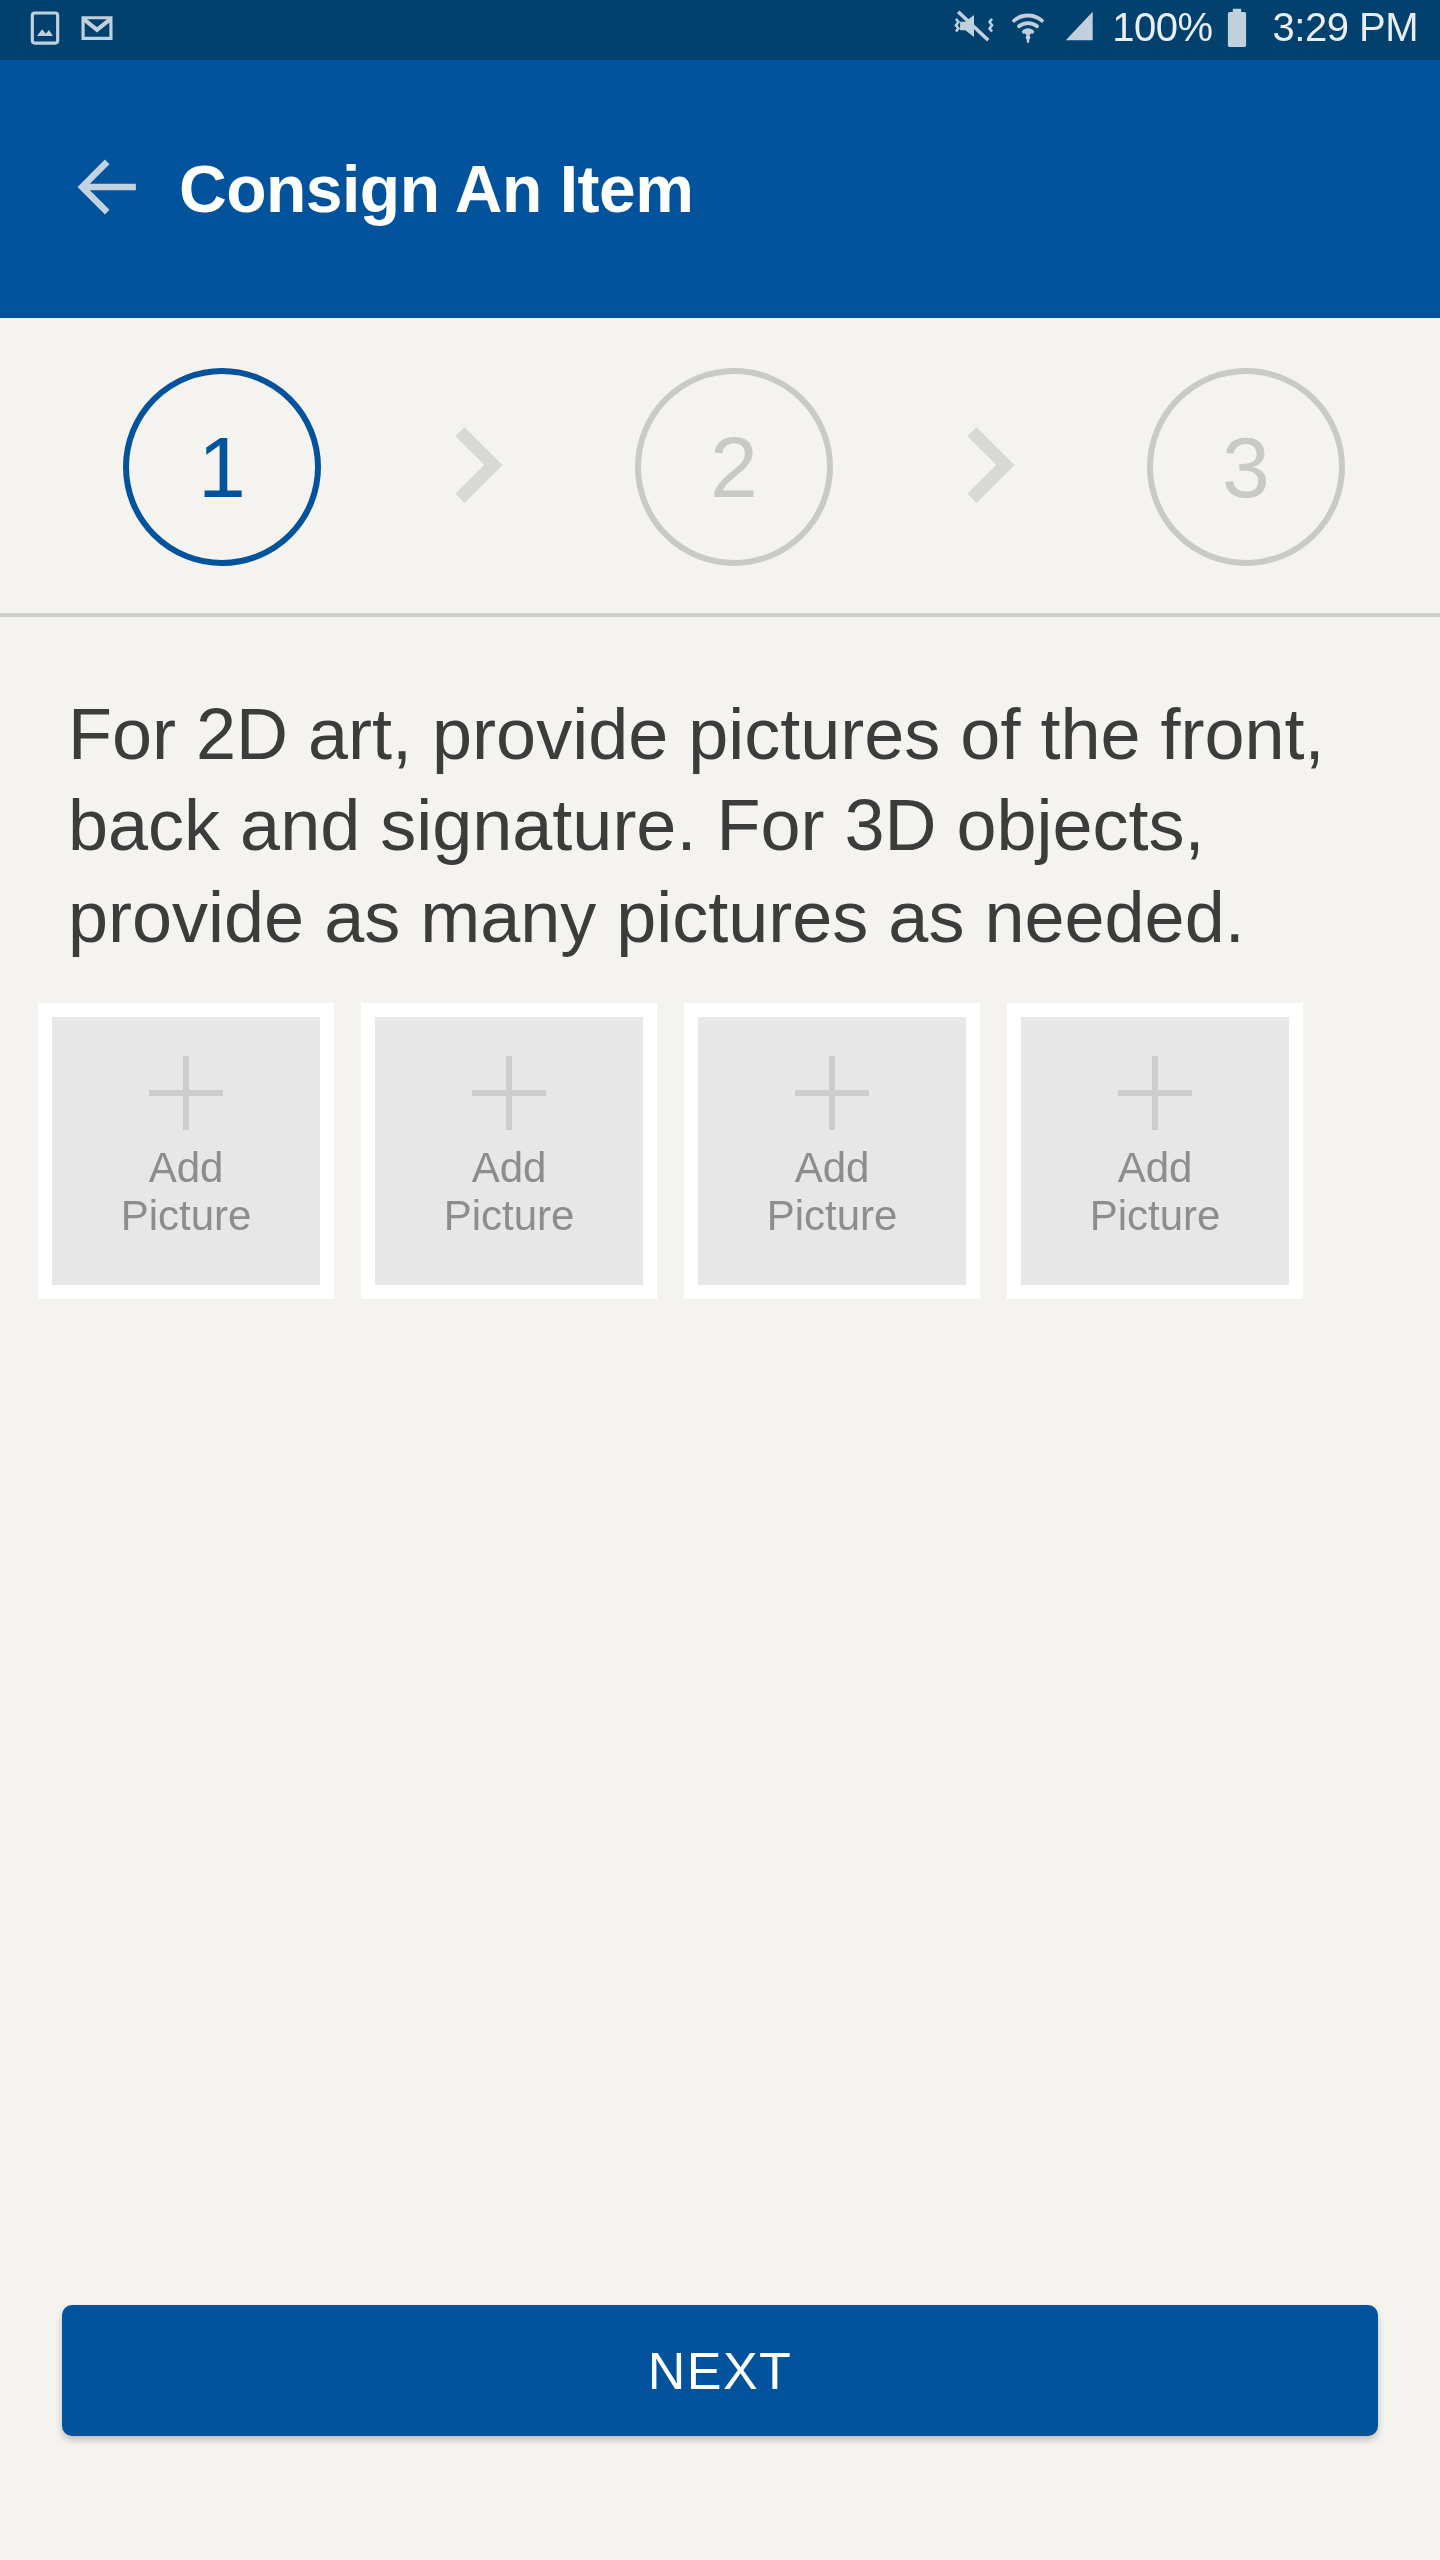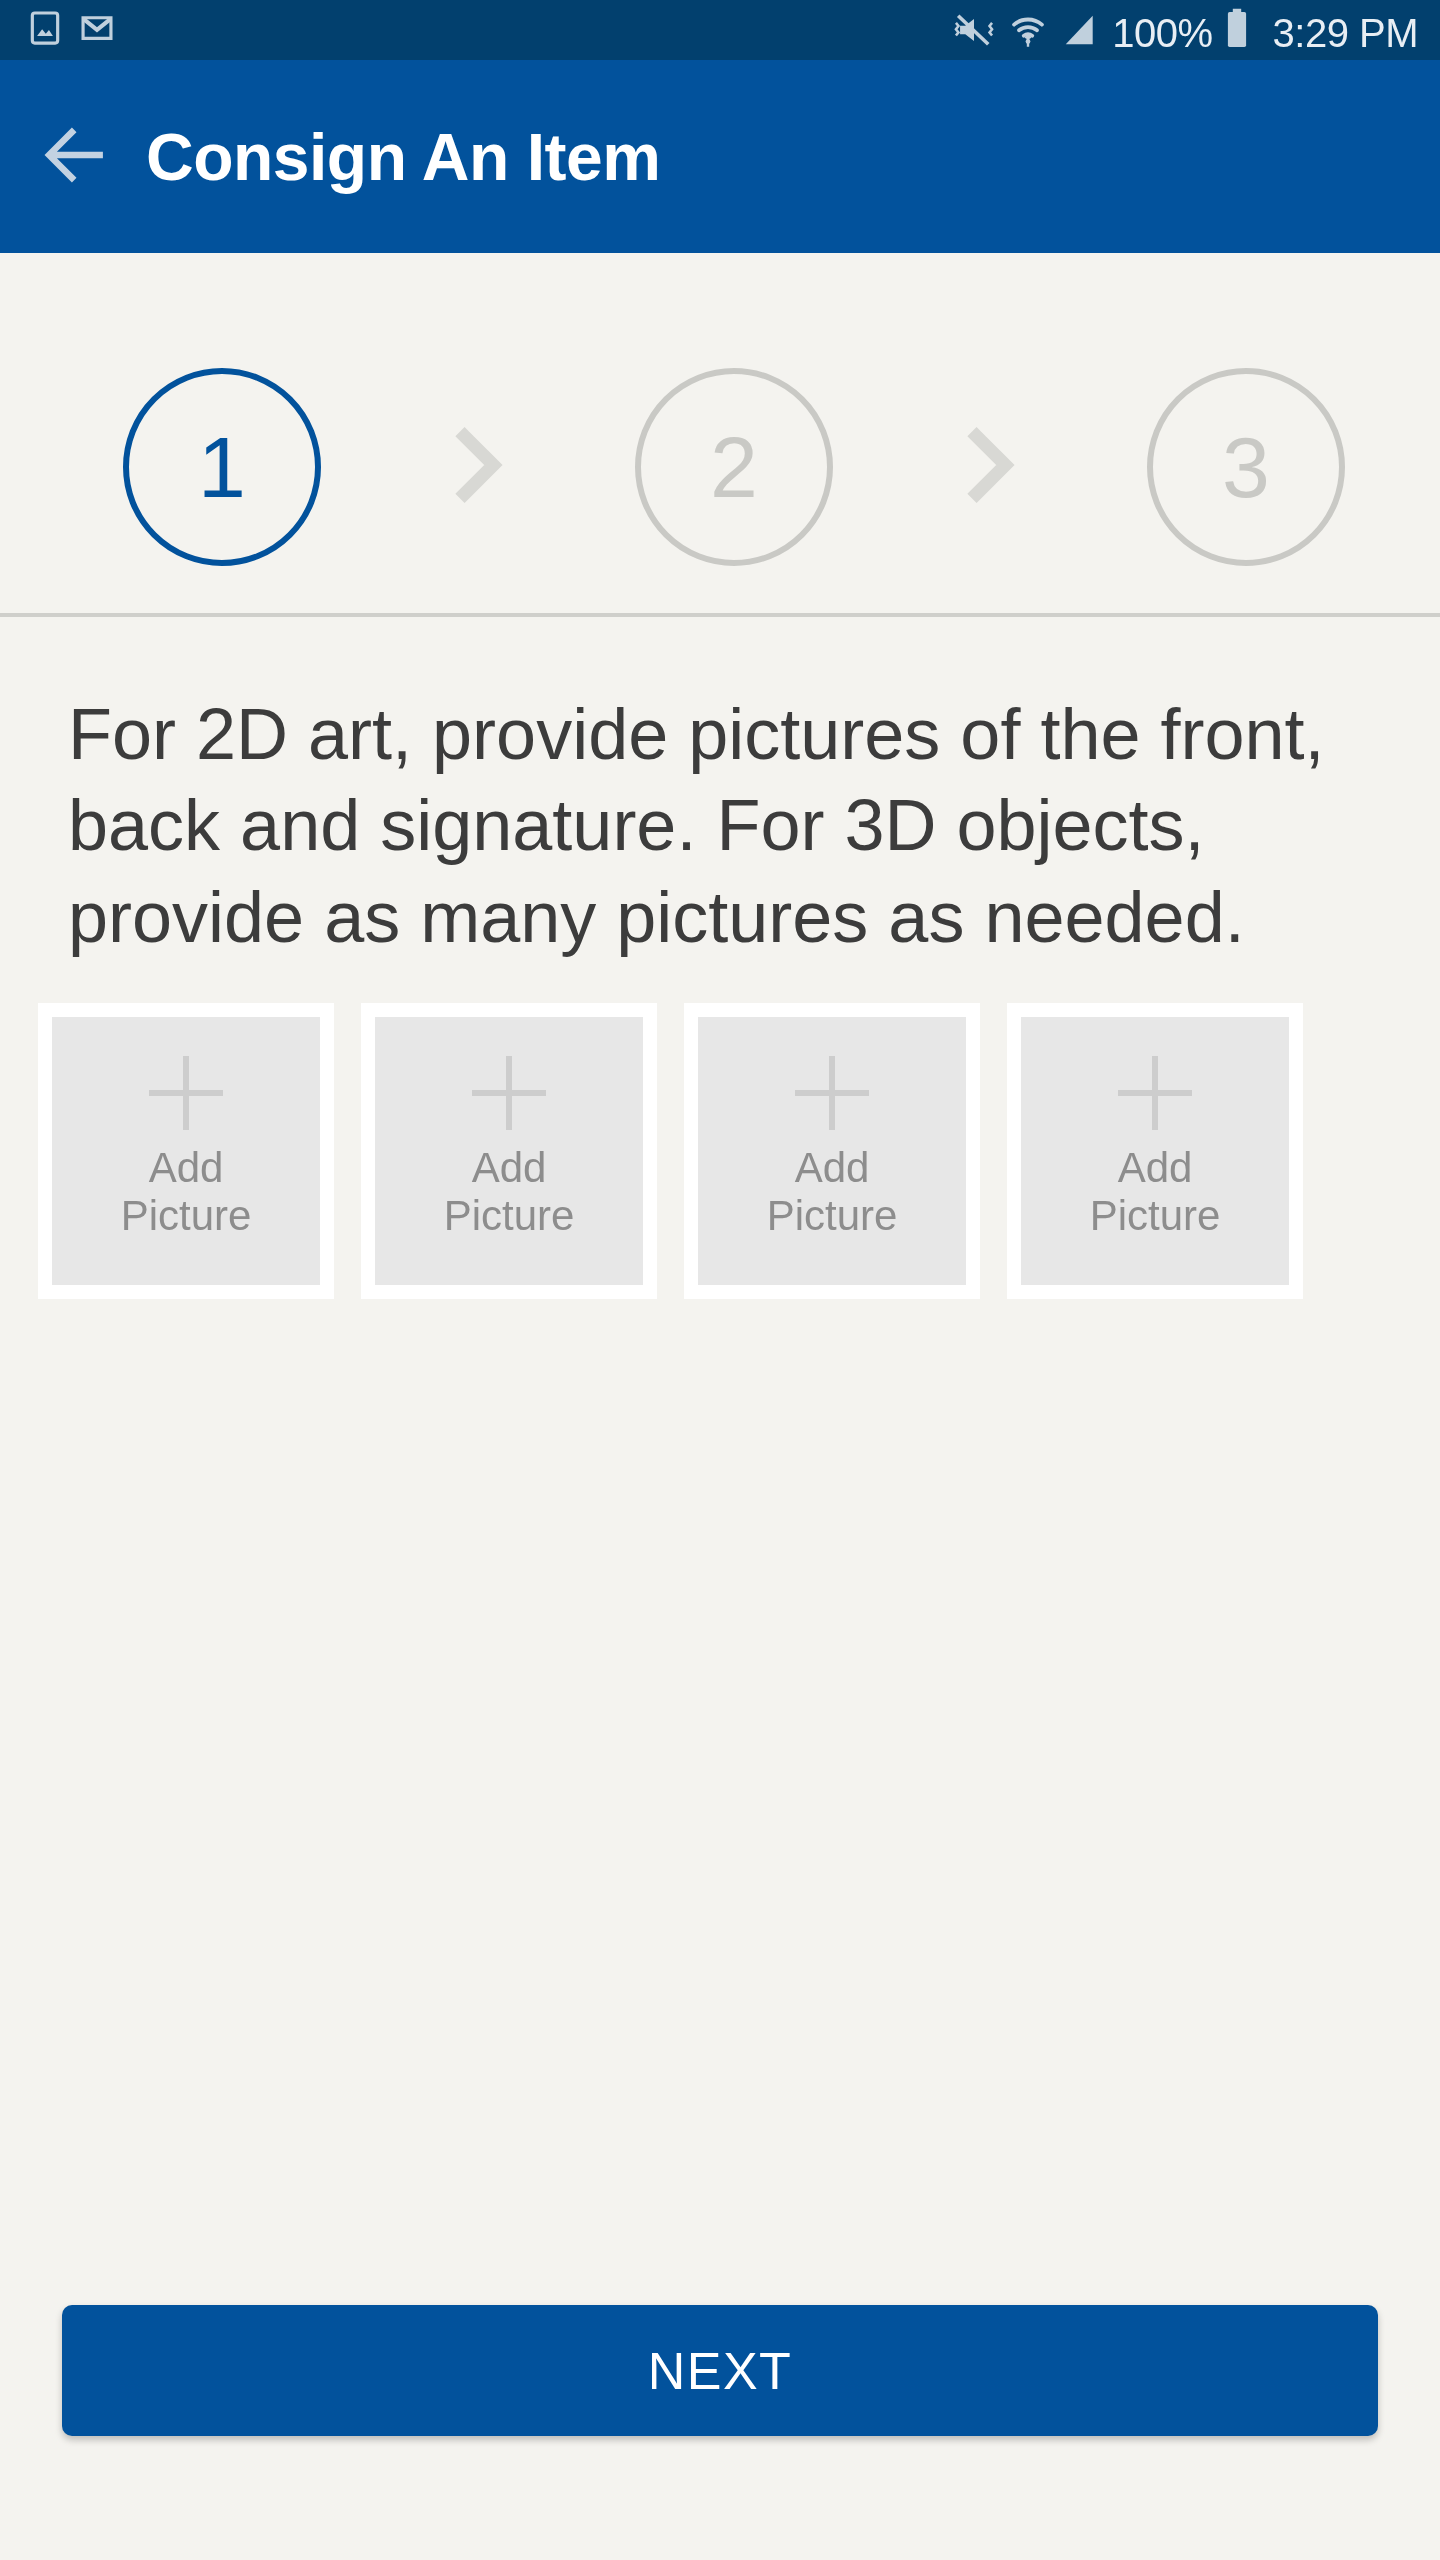--- a/index.html
+++ b/index.html
@@ -29,21 +29,21 @@
     padding: 0 22px 0 26px;
   }
   .status-left {
     display: flex;
     align-items: center;
     gap: 14px;
   }
   .status-right {
     margin-left: auto;
     display: flex;
-    align-items: flex-end;
+    align-items: flex-start;
     gap: 13px;
   }
   .sb-icon {
     display: block;
     opacity: 0.93;
   }
   .status-text {
     color: #e8eef4;
     font-size: 40px;
     font-weight: 400;
@@ -51,26 +51,26 @@
     line-height: 1;
   }
   .battery-pct { margin-right: -2px; }
   .clock { margin-left: 10px; }
 
   
   .app-bar {
     position: absolute;
     top: 60px; left: 0;
     width: 1440px;
-    height: 193px;
+    height: 258px;
     background: #02529c;
     display: flex;
     align-items: center;
     box-sizing: border-box;
-    padding-left: 29px;
+    padding-left: 62px;
   }
   .back-btn {
     width: 92px;
     height: 92px;
     display: flex;
     align-items: center;
     justify-content: center;
     cursor: pointer;
   }
   .app-title {

